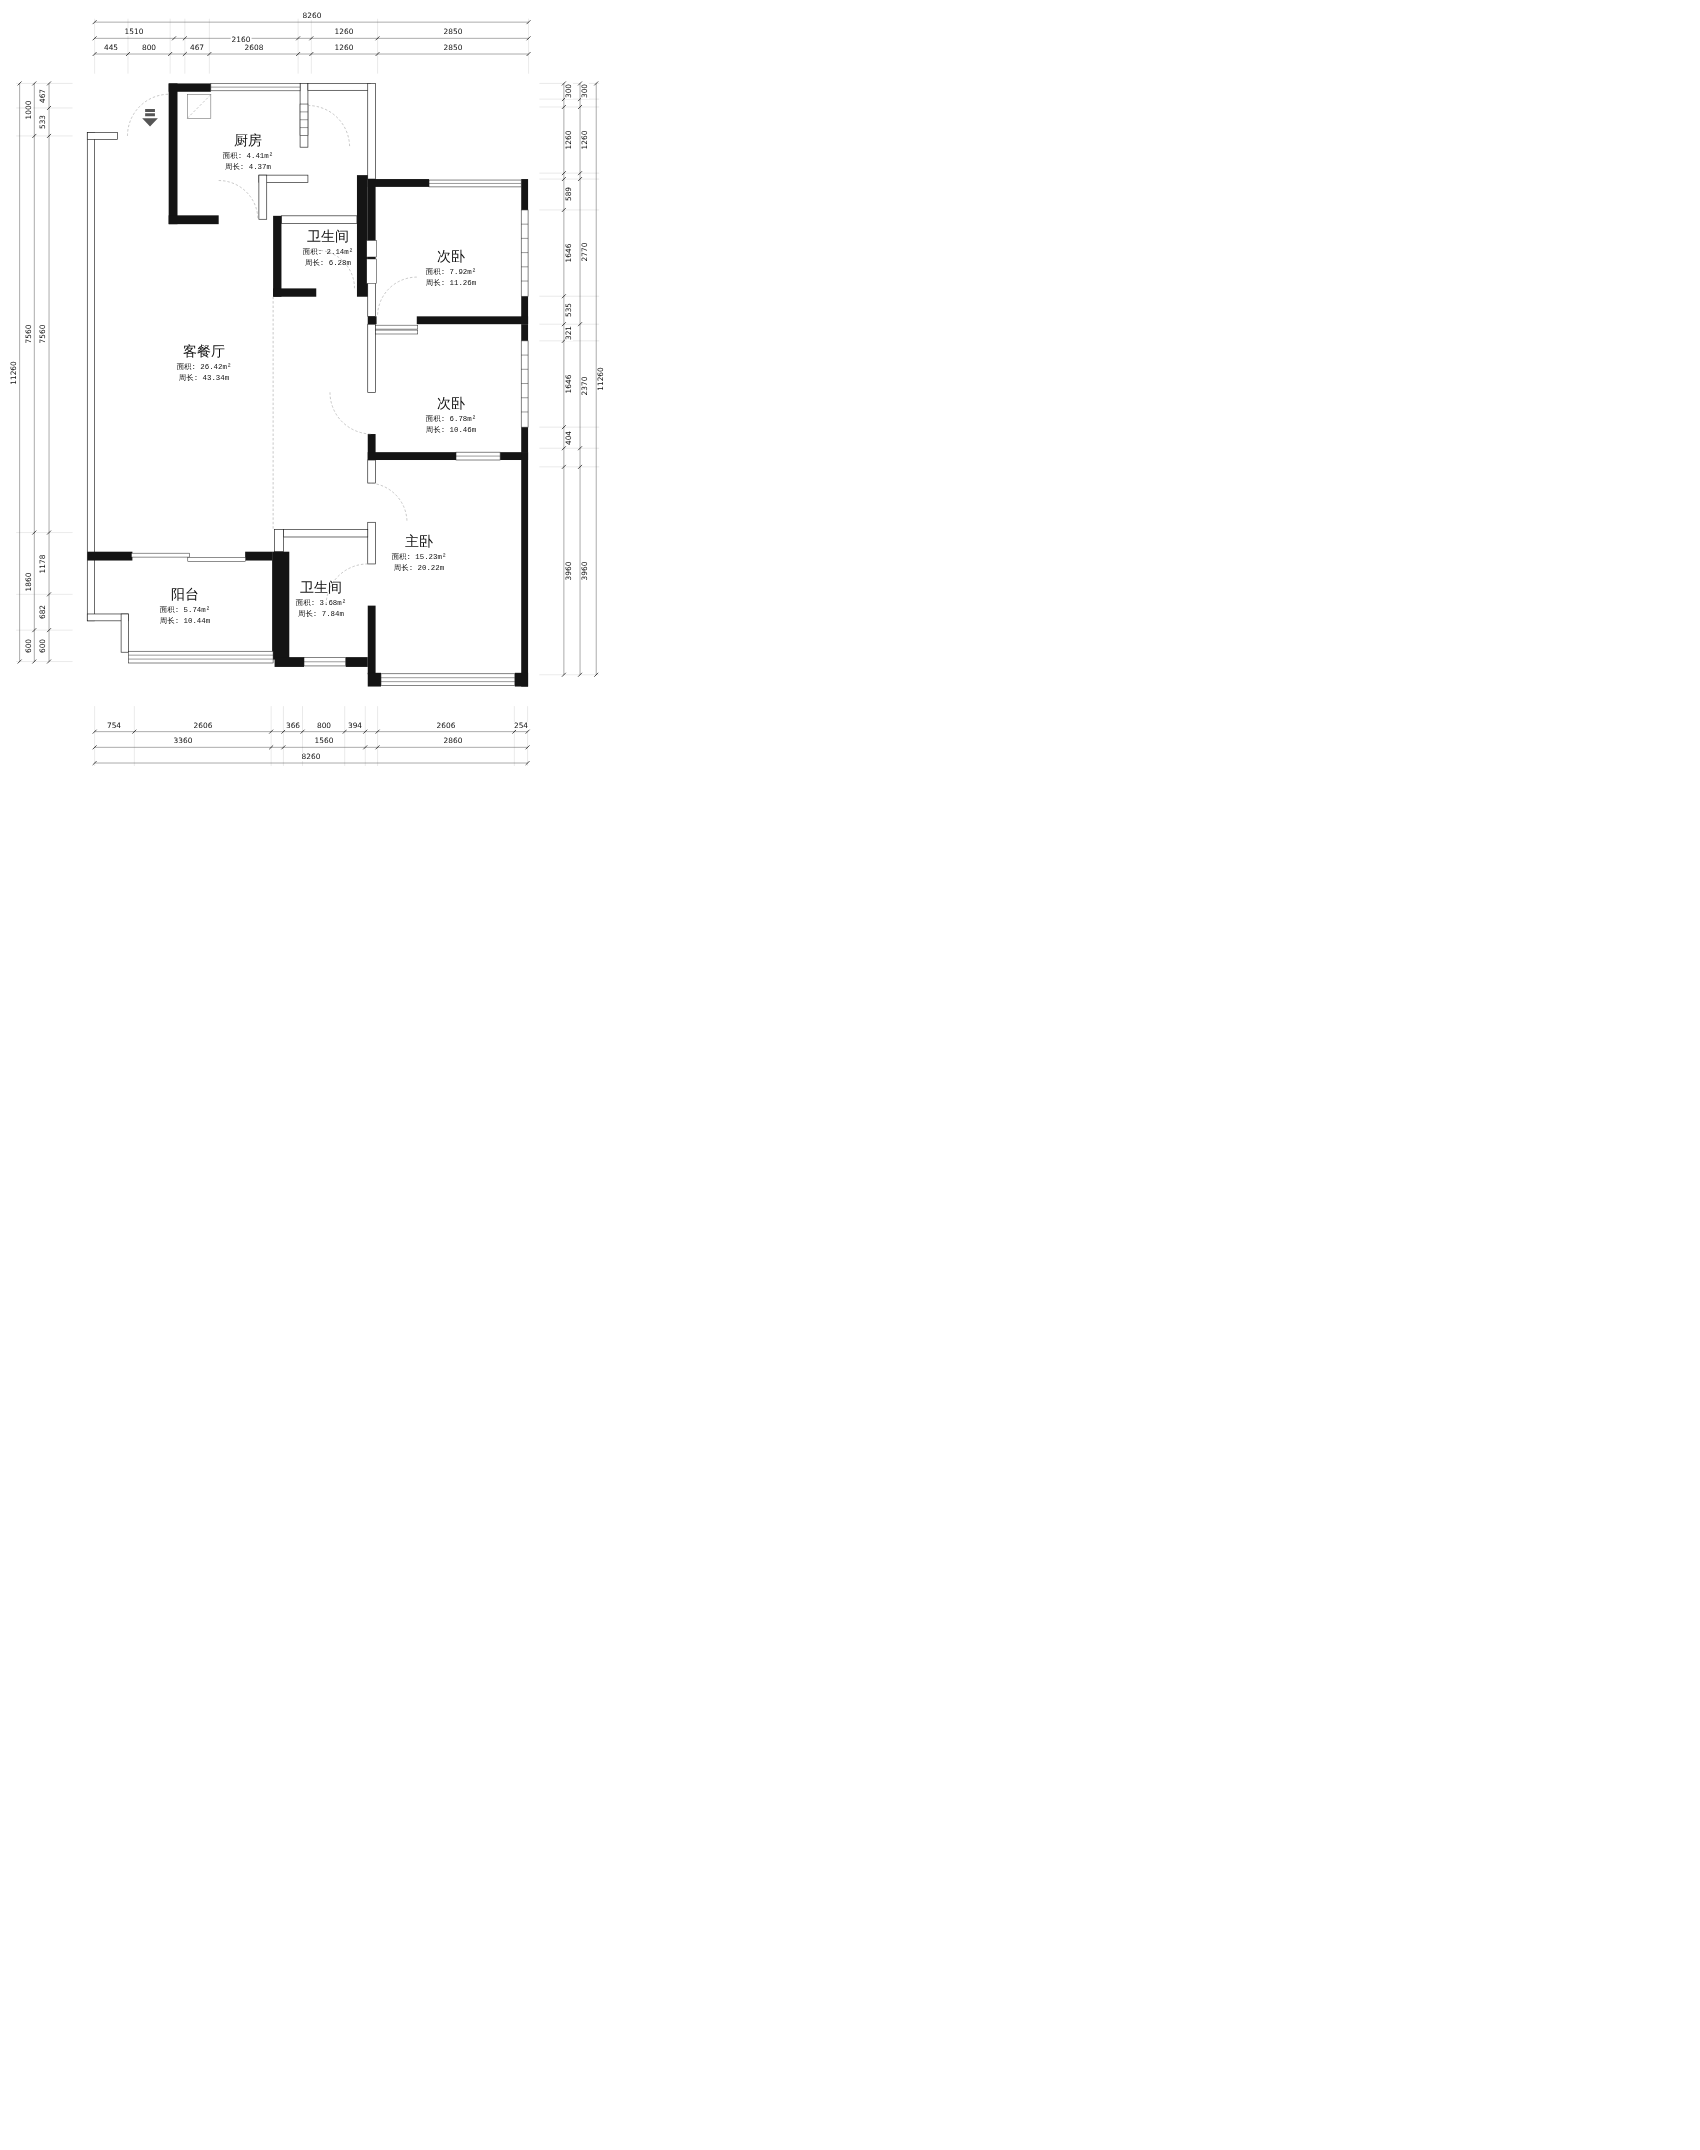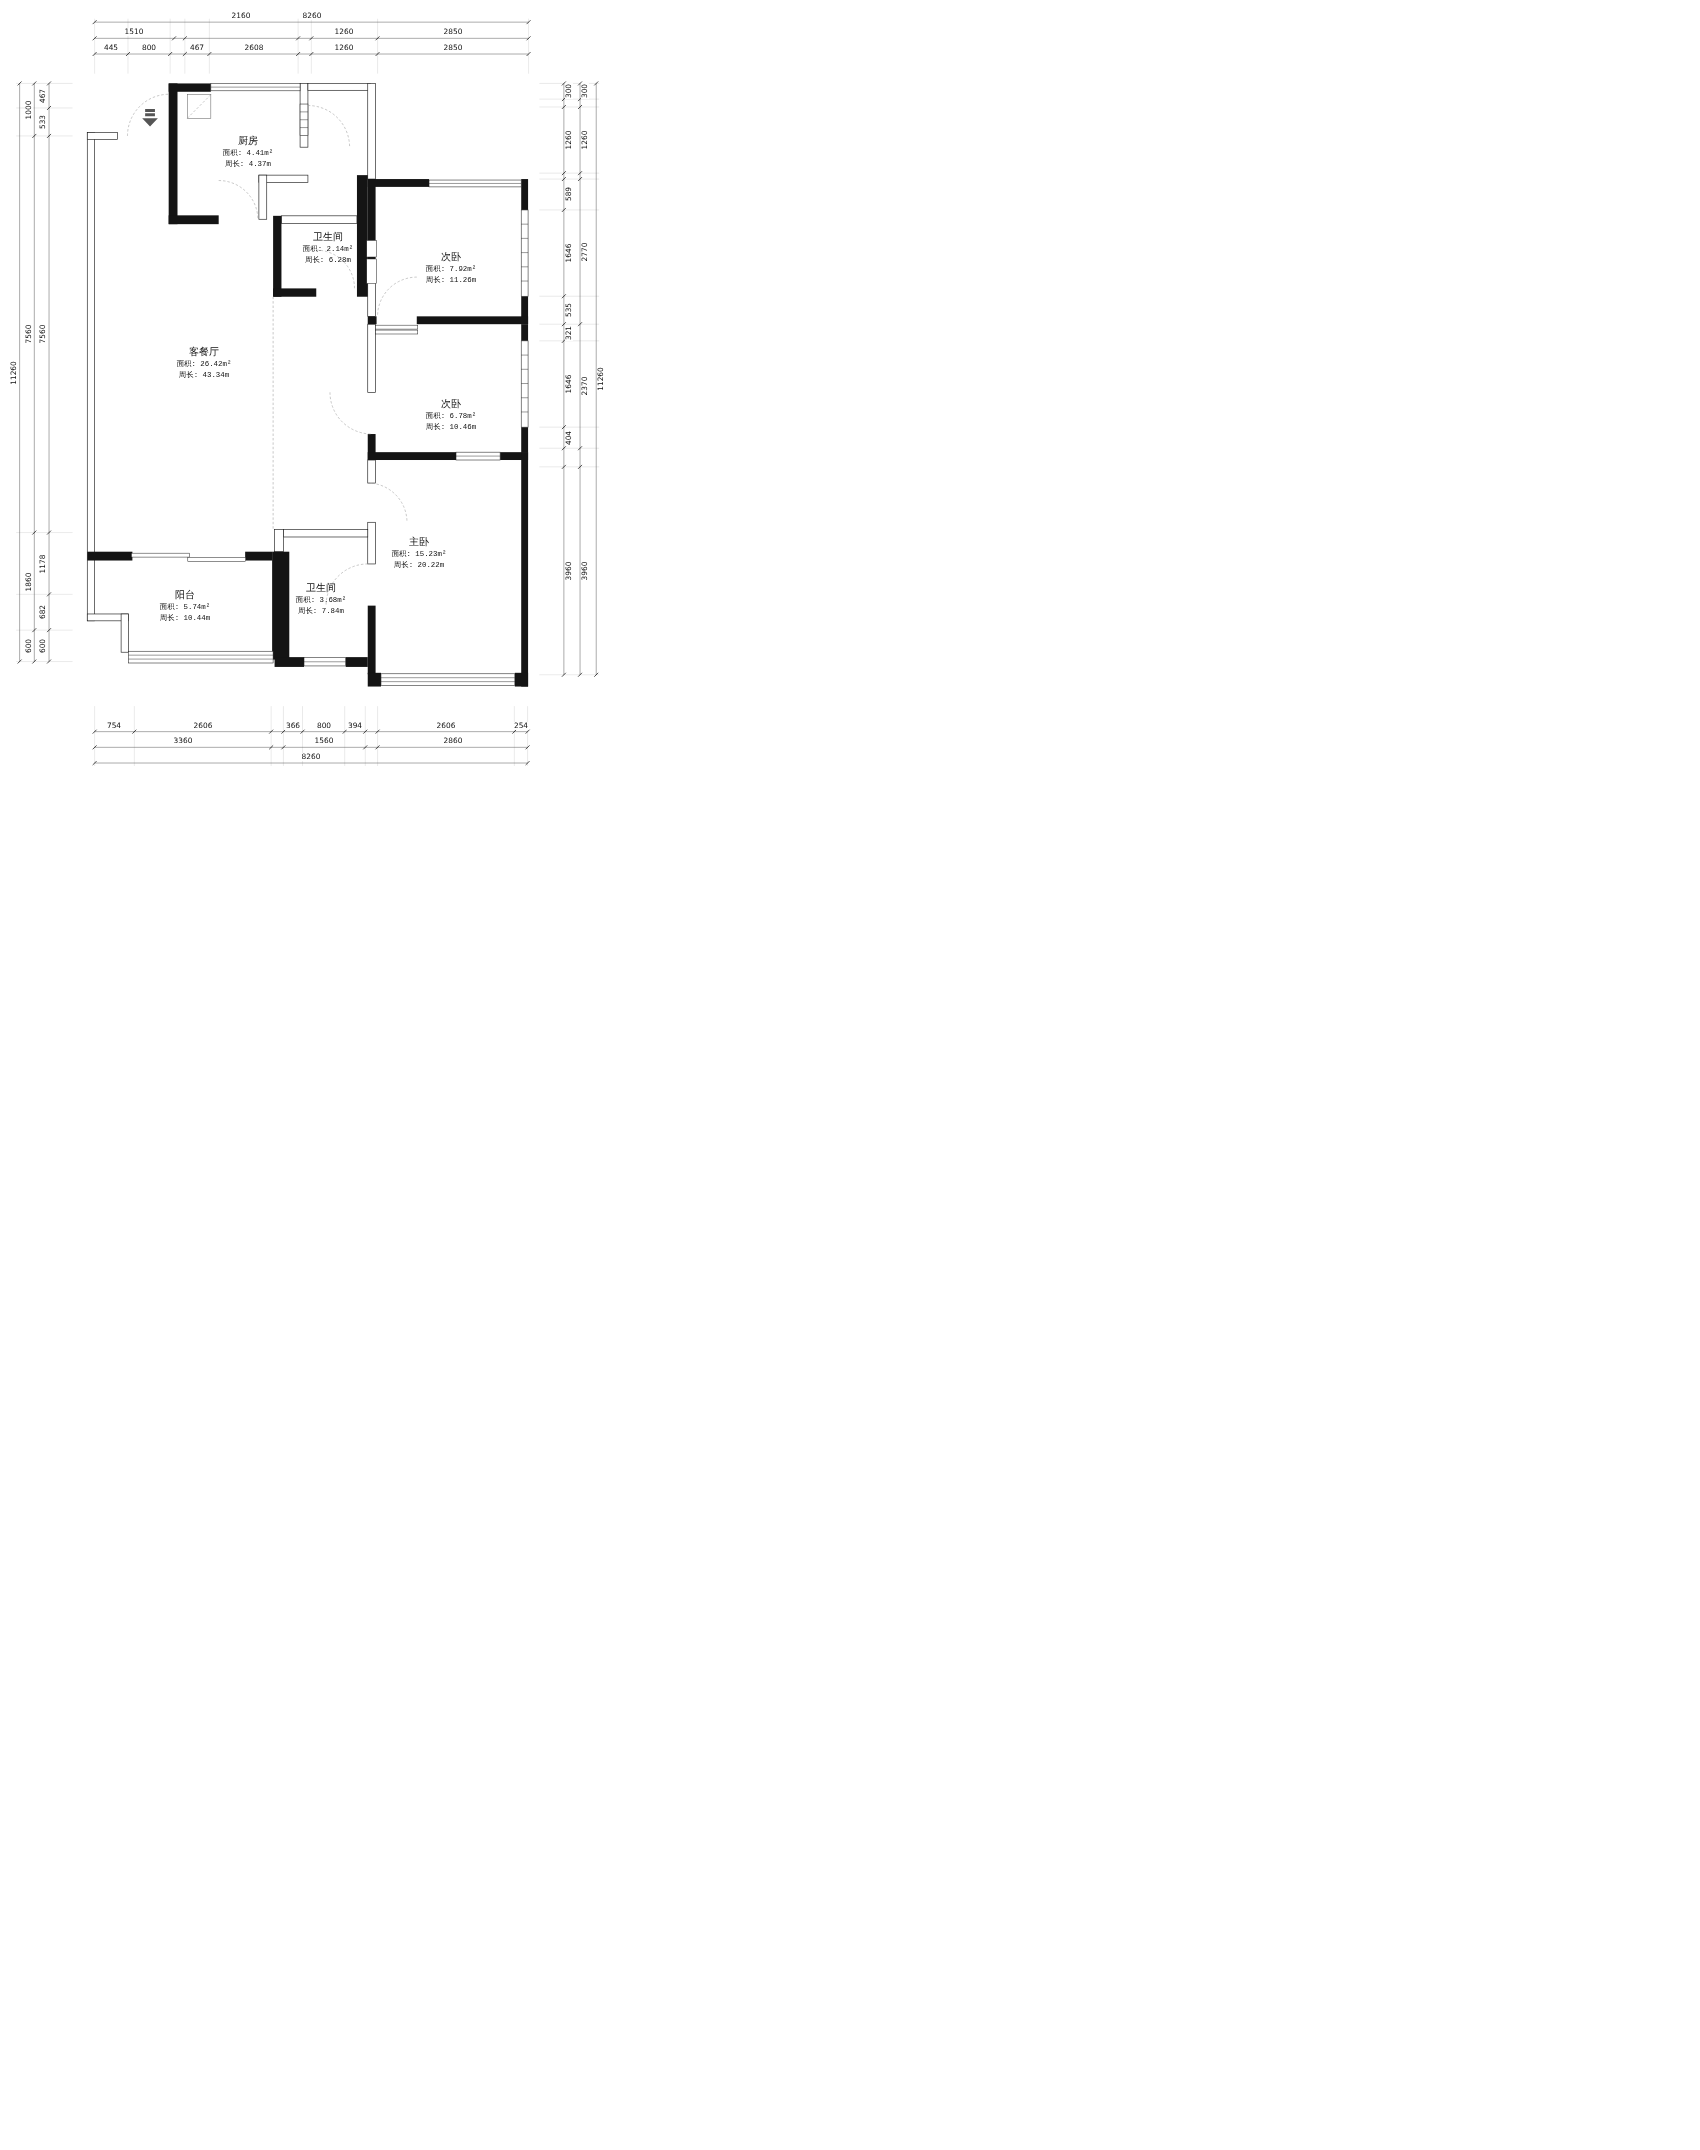--- a/index.html
+++ b/index.html
@@ -13,21 +13,21 @@
   line.wli{stroke:#1a1a1a;stroke-width:0.9;}
   .door{fill:none;stroke:#9a9a9a;stroke-width:1.1;stroke-dasharray:5 4;}
   .dl{stroke:#555;stroke-width:1;}
   .tk{stroke:#111;stroke-width:1.5;}
   .ext{stroke:#c8c8c8;stroke-width:0.8;}
   .sym{fill:none;stroke:#555;stroke-width:1;}
   .dim{position:absolute;transform:translate(-50%,-50%);font-size:7.4px;background:#fff;
     padding:0 1px;white-space:nowrap;line-height:1.1;}
   .dim.v{transform:translate(-50%,-50%) rotate(-90deg);}
   .room{position:absolute;transform:translate(-50%,-50%);text-align:center;line-height:1.5;white-space:nowrap;}
-  .room .nm{font-size:10px;}
+  .room .nm{font-size:14px;}
   .room .ln{font-size:7.4px;font-family:Liberation Mono, monospace;}
 </style>
 </head>
 <body>
 
 <div class="canvas">
 
 <svg width="608" height="769" viewBox="0 0 1240 1568">
 
   <g>
@@ -343,21 +343,21 @@
   <div class="ln">周长: 7.84m</div>
 </div>
 <div class="room" style="left:185px;top:606px">
   <div class="nm">阳台</div>
   <div class="ln">面积: 5.74m²</div>
   <div class="ln">周长: 10.44m</div>
 </div>
 
 <div class="dim" style="left:312px;top:15.7px">8260</div>
 <div class="dim" style="left:134px;top:32px">1510</div>
-<div class="dim" style="left:241px;top:16px">2160</div>
+<div class="dim" style="left:241px;top:40px">2160</div>
 <div class="dim" style="left:344px;top:32px">1260</div>
 <div class="dim" style="left:453px;top:32px">2850</div>
 <div class="dim" style="left:111px;top:48px">445</div>
 <div class="dim" style="left:149px;top:48px">800</div>
 <div class="dim" style="left:197px;top:48px">467</div>
 <div class="dim" style="left:254px;top:48px">2608</div>
 <div class="dim" style="left:344px;top:48px">1260</div>
 <div class="dim" style="left:453px;top:48px">2850</div>
 
 <div class="dim" style="left:114px;top:726px">754</div>

